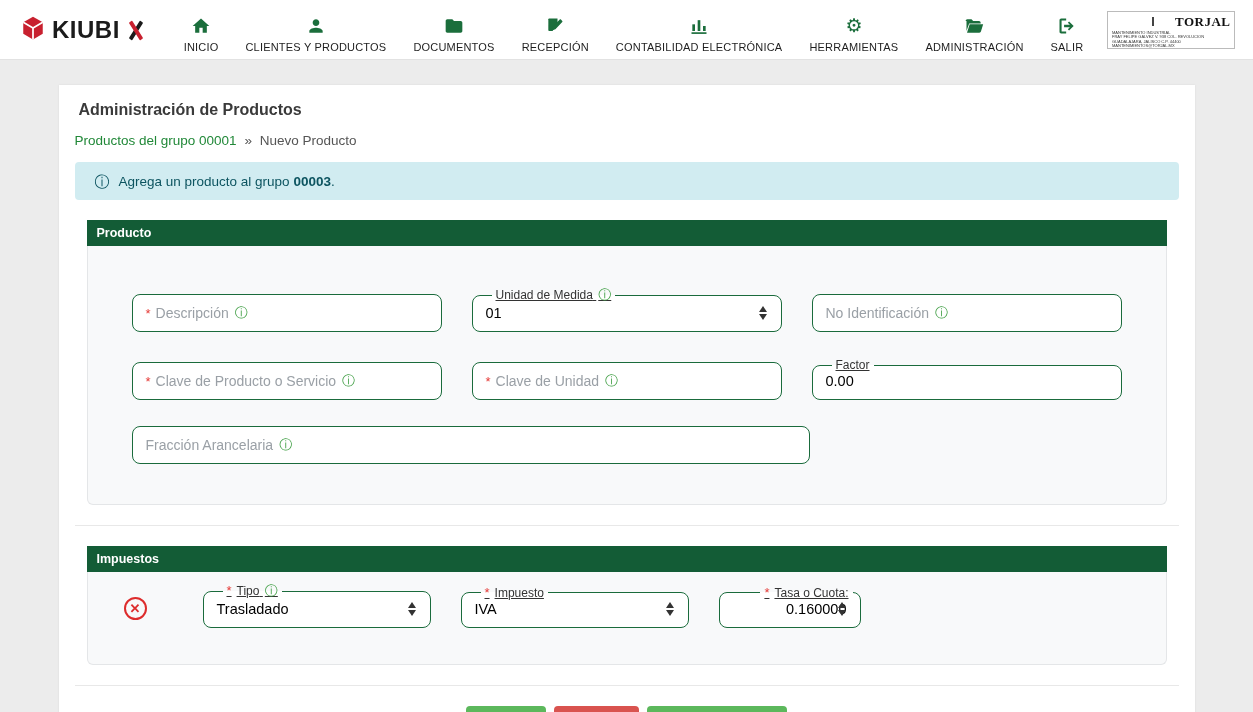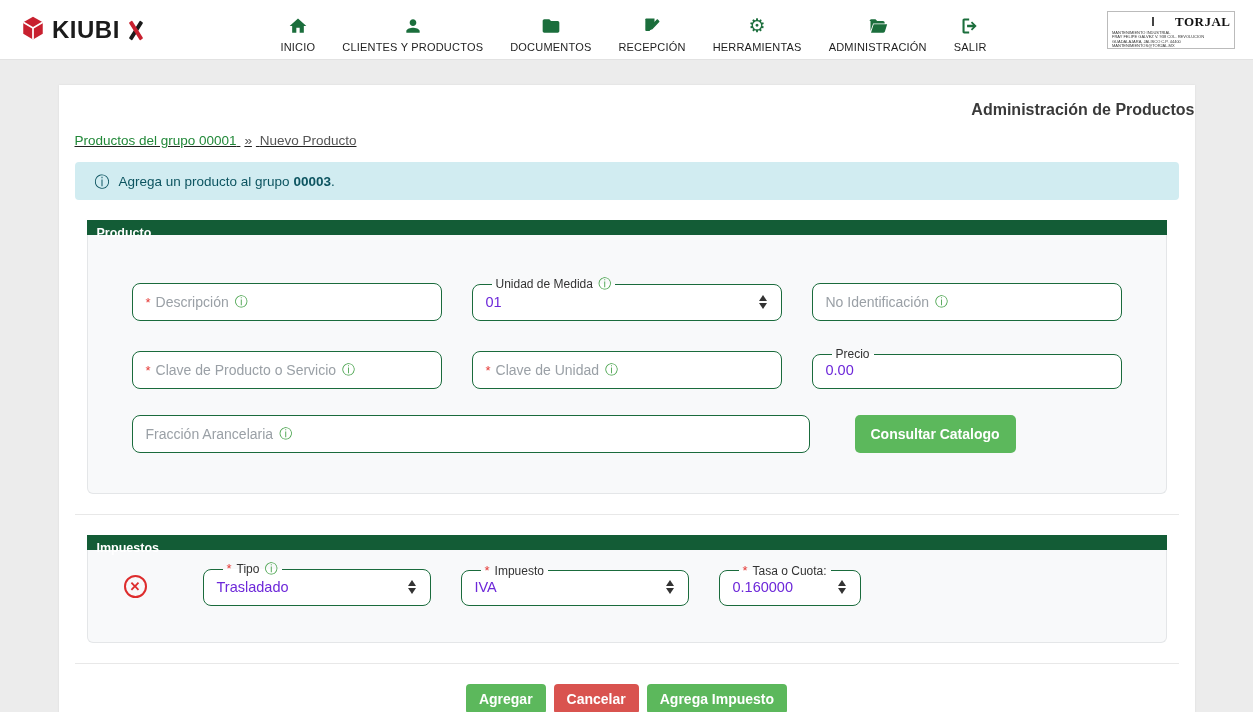--- a/index.html
+++ b/index.html
@@ -34,36 +34,36 @@
   .partner-mark { width:14px; height:9px; border:1px solid #444; font-size:4px; line-height:8px; text-align:center; color:#444; overflow:hidden; }
   .partner-name { font-family:"Liberation Serif", serif; font-weight:700; font-size:13px; letter-spacing:0.5px; color:#111; }
   .partner-lines { margin-top:1px; }
   .partner-lines div { font-size:4px; line-height:4.5px; color:#333; white-space:nowrap; overflow:hidden; }
   .partner-lines div.u { text-decoration:underline; }
   
   .card {
     width:1136px; margin:25px auto 6px; background:#ffffff;
     box-shadow:0 0 2px rgba(0,0,0,0.08); padding-bottom:14px;
   }
-  .page-title { font-size:16px; font-weight:700; color:#3a3a3a; padding:16px 0 0 20px;text-align:right; }
-  .breadcrumb { padding:14px 0 12px 16px; font-size:13.5px;text-decoration:underline; }
+  .page-title { font-size:16px; font-weight:700; color:#3a3a3a; padding:16px 0 0 20px; }
+  .breadcrumb { padding:14px 0 12px 16px; font-size:13.5px; }
   .breadcrumb .bc-link { color:#218838; text-decoration:none; cursor:pointer; }
   .breadcrumb .bc-sep { color:#555; margin:0 4px; }
   .breadcrumb .bc-current { color:#555; }
   .alert-info {
     margin:2px 16px 0; background:#d1ecf1; color:#0c5460; border-radius:4px;
     padding:10px 20px; font-size:13.5px; display:flex; align-items:center; gap:9px; height:38px;
   }
   .alert-info .ico { font-size:15px; line-height:1; }
   .alert-info b { font-weight:700; }
   
   .panel { margin:20px 28px 0; }
   .panel-head {
     background:#135c36; color:#fff; font-size:12.5px; font-weight:700;
-    padding:6px 10px; height:15px; line-height:14px;
+    padding:6px 10px; height:26px; line-height:14px;
   }
   .panel-body {
     background:#f8f9fa; border:1px solid #e4e6e8; border-top:none;
     border-radius:0 0 6px 6px;
   }
   .producto-body { padding:20px 44px 40px; }
   .impuestos-body { padding:10px 40px 36px 36px; display:flex; align-items:flex-end; }
   .frow { display:flex; align-items:flex-end; gap:30px; margin-top:26px; }
   .frow:first-child { margin-top:20px; }
   
@@ -74,44 +74,44 @@
   }
   .tinput.wide { width:678px; }
   .req { color:#e53935; margin-right:5px; font-size:13px; }
   .ph-info { color:#43a047; margin-left:6px; font-size:13px; }
   
   fieldset.ffield {
     border:1px solid #1a6b3c; border-radius:8px; background:#fff;
     width:310px; padding:0 13px 9px; position:relative;
   }
   fieldset.ffield legend {
-    font-size:12px; color:#333; padding:0 4px; margin-left:6px; white-space:nowrap;
-  }
-  .fval { font-size:14.5px; color:#6d28d9; line-height:17px; padding-top:1px; }
+    font-size:12px; color:#333; padding:0 4px; margin-left:6px; white-space:nowrap;text-decoration:underline;
+  }
+  .fval { font-size:14.5px; color:#000000; line-height:17px; padding-top:1px; }
   .sel-arrows {
     position:absolute; right:13px; bottom:11px; width:9px; height:14px;
   }
   .sel-arrows::before, .sel-arrows::after {
     content:""; position:absolute; left:0; border-left:4.5px solid transparent; border-right:4.5px solid transparent;
   }
   .sel-arrows::before { top:0; border-bottom:6px solid #333; }
   .sel-arrows::after { bottom:0; border-top:6px solid #333; }
   .consultar-btn {
     background:#5cb85c; color:#fff; border:none; border-radius:5px; cursor:pointer;
     font-family:inherit; font-size:14px; font-weight:700; padding:0 16px; height:38px; margin-left:15px;
   }
   
   .delete-icon {
     width:23px; height:23px; border:2.5px solid #dd2c2c; border-radius:50%;
     color:#dd2c2c; font-size:13px; font-weight:700; display:flex; align-items:center;
     justify-content:center; cursor:pointer; margin:0 56px 8px 0; line-height:1;
   }
   .imp-fields { display:flex; align-items:flex-end; gap:30px; }
   fieldset.ffield.w228 { width:228px; }
-  fieldset.ffield.w142 { width:142px; }
+  fieldset.ffield.w142 { width:142px;text-align:right; }
   .divider { border:none; border-top:1px solid #e8e8e8; margin:20px 16px 0; }
   
   .actions { display:flex; justify-content:center; gap:8px; margin:20px 0 10px; }
   .btn { border:none; border-radius:4px; color:#fff; font-family:inherit; font-size:14px;
          font-weight:600; height:30px; padding:0 13px; cursor:pointer; }
   .btn-green { background:#5cb85c; }
   .btn-red { background:#d9534f; }
 </style>
 </head>
 <body>
@@ -159,20 +159,31 @@
     <div class="nav-item">
       <span>
         <svg width="20" height="20" viewBox="0 0 24 24" fill="#1b6e3c">
             <path d="M5 3h10v7l-6 8H5c-.55 0-1-.45-1-1V4c0-.55.45-1 1-1z"></path>
             <path d="M20.7 7.3c.4-.4.4-1 0-1.4l-1.6-1.6c-.4-.4-1-.4-1.4 0L9 13l-1 4.5L12.5 16 20.7 7.3z"></path>
           </svg>
       </span>
       <span class="nav-label">RECEPCIÓN</span>
     </div>
     <div class="nav-item">
+      <span>
+        <svg width="20" height="20" viewBox="0 0 24 24" fill="#1b6e3c">
+            <rect x="4" y="10" width="3.2" height="8"></rect>
+            <rect x="10.4" y="5" width="3.2" height="13"></rect>
+            <rect x="16.8" y="12" width="3.2" height="6"></rect>
+            <rect x="3" y="19.5" width="18" height="2"></rect>
+          </svg>
+      </span>
+      <span class="nav-label">CONTABILIDAD ELECTRÓNICA</span>
+    </div>
+    <div class="nav-item">
       <span class="gears-glyph">⚙</span>
       <span class="nav-label">HERRAMIENTAS</span>
     </div>
     <div class="nav-item">
       <span>
         <svg width="20" height="20" viewBox="0 0 24 24" fill="#1b6e3c">
             <path d="M2 6c0-1.1.9-2 2-2h5l2 2h7c1.1 0 2 .9 2 2v1H6.2L3 18V6z"></path>
             <path d="M6.8 10H23l-2.6 8.4c-.2.9-1 1.6-2 1.6H3.6L6.8 10z"></path>
           </svg>
       </span>
@@ -243,31 +254,30 @@
           <span class="req">*</span>
           <span>Clave de Producto o Servicio</span>
           <span class="ph-info">ⓘ</span>
         </div>
         <div class="tinput">
           <span class="req">*</span>
           <span>Clave de Unidad</span>
           <span class="ph-info">ⓘ</span>
         </div>
         <fieldset class="ffield">
-          <legend><span>Precio</span></legend>
+          <legend><span>Factor</span></legend>
           <div class="fval">0.00</div>
         </fieldset>
       </div>
 
       <div class="frow">
         <div class="tinput wide">
           <span>Fracción Arancelaria</span>
           <span class="ph-info">ⓘ</span>
         </div>
-        <button class="consultar-btn">Consultar Catalogo</button>
       </div>
     </div>
   </section>
 
   <hr class="divider">
 
   <section class="panel">
     <div class="panel-head">Impuestos</div>
     <div class="panel-body impuestos-body">
       <div class="delete-icon">✕</div>

